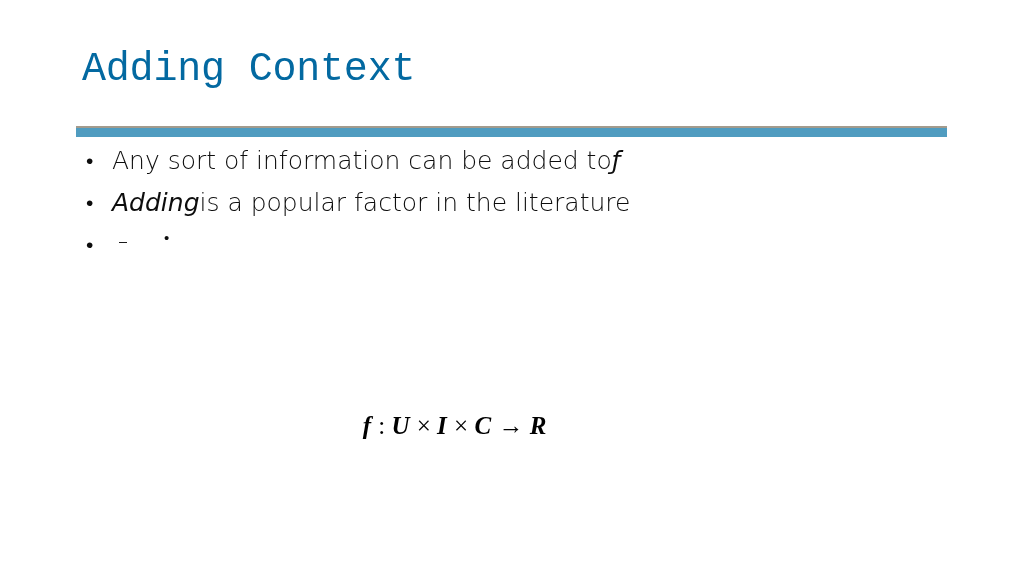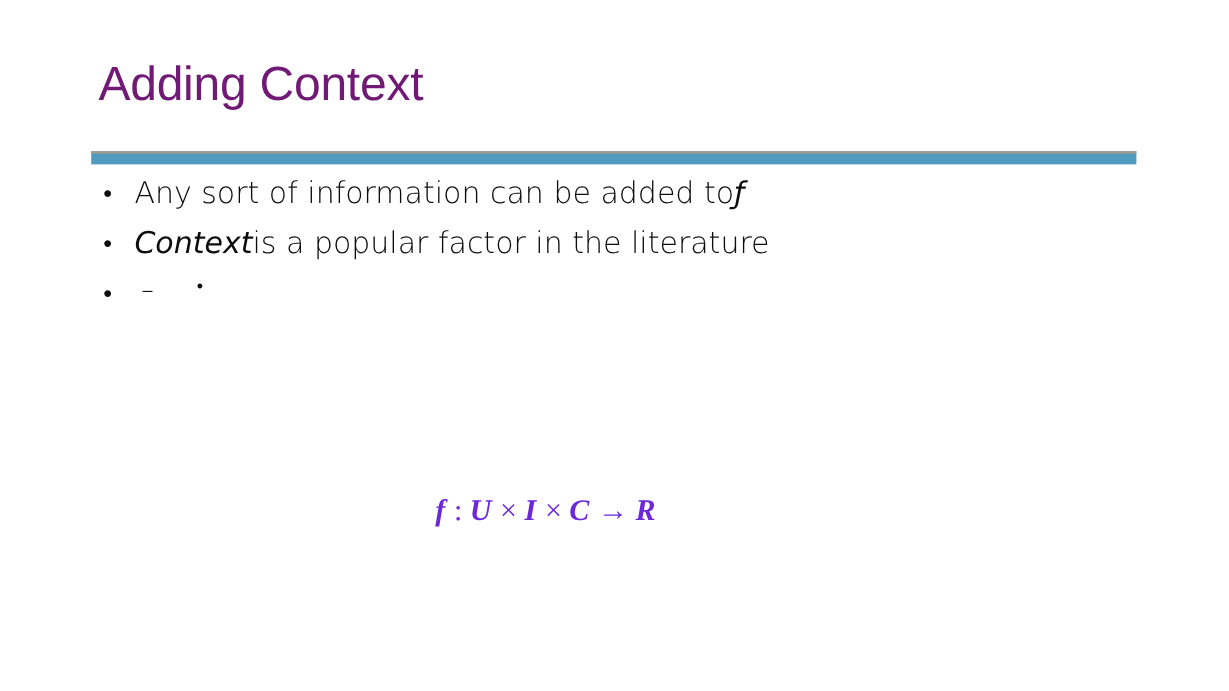--- a/index.html
+++ b/index.html
@@ -19,26 +19,26 @@
     background: #ffffff;
     overflow: hidden;
   }
 
   
   #title {
     position: absolute;
     left: 82px;
     top: 46px;
     width: 860px;
-    font-family: Liberation Sans, sans-serif;
+    font-family: Liberation Mono, monospace;
     font-weight: 300;
     font-size: 40px;
     line-height: 48px;
     letter-spacing: -0.2px;
-    color: #701a75;
+    color: #0369a1;
     white-space: nowrap;
   }
 
   
   #divider {
     position: absolute;
     left: 76px;
     top: 126px;
     width: 871px;
     height: 9px;
@@ -120,21 +120,21 @@
     position: absolute;
     left: 0;
     top: 409px;
     width: 910px;
     text-align: center;
     font-family: "Liberation Serif", "DejaVu Serif", serif;
     font-style: italic;
     font-weight: 700;
     font-size: 25px;
     line-height: 34px;
-    color: #6d28d9;
+    color: #000000;
     letter-spacing: 1px;
     white-space: nowrap;
   }
   #formula .op {
     font-style: normal;
     font-weight: 400;
     letter-spacing: 0;
   }
 </style>
 </head>
@@ -148,21 +148,21 @@
 
   <div id="body">
 
     <div class="line lvl1">
       <span class="marker">•</span>
       <span class="txt">Any sort of information can be added to </span><span class="txt ital">ƒ</span>
     </div>
 
     <div class="line lvl1">
       <span class="marker">•</span>
-      <span class="txt ital">Context</span><span class="txt"> is a popular factor in the literature</span>
+      <span class="txt ital">Adding</span><span class="txt"> is a popular factor in the literature</span>
     </div>
 
     <div class="line lvl2">
       <span class="marker">–</span>
     </div>
 
     <div class="line lvl3">
       <span class="marker">•</span>
     </div>
 

